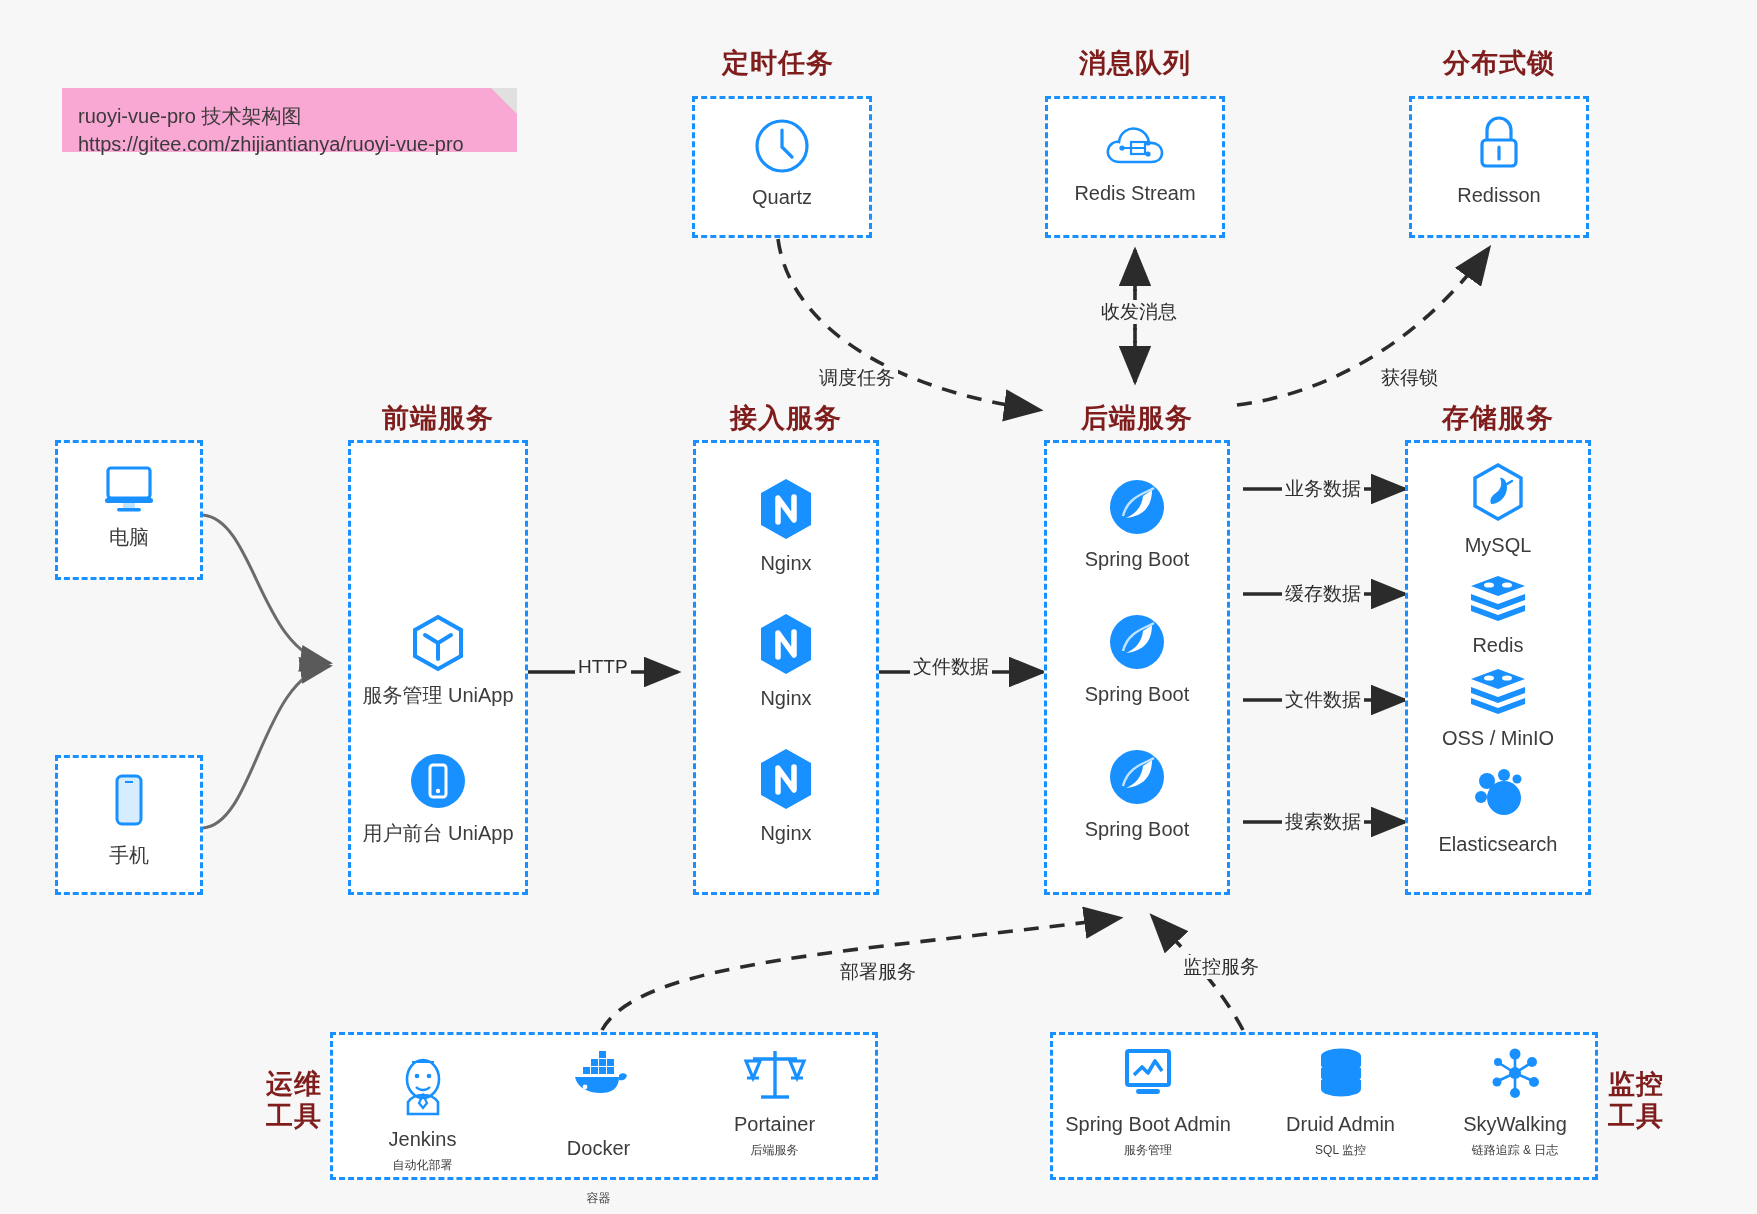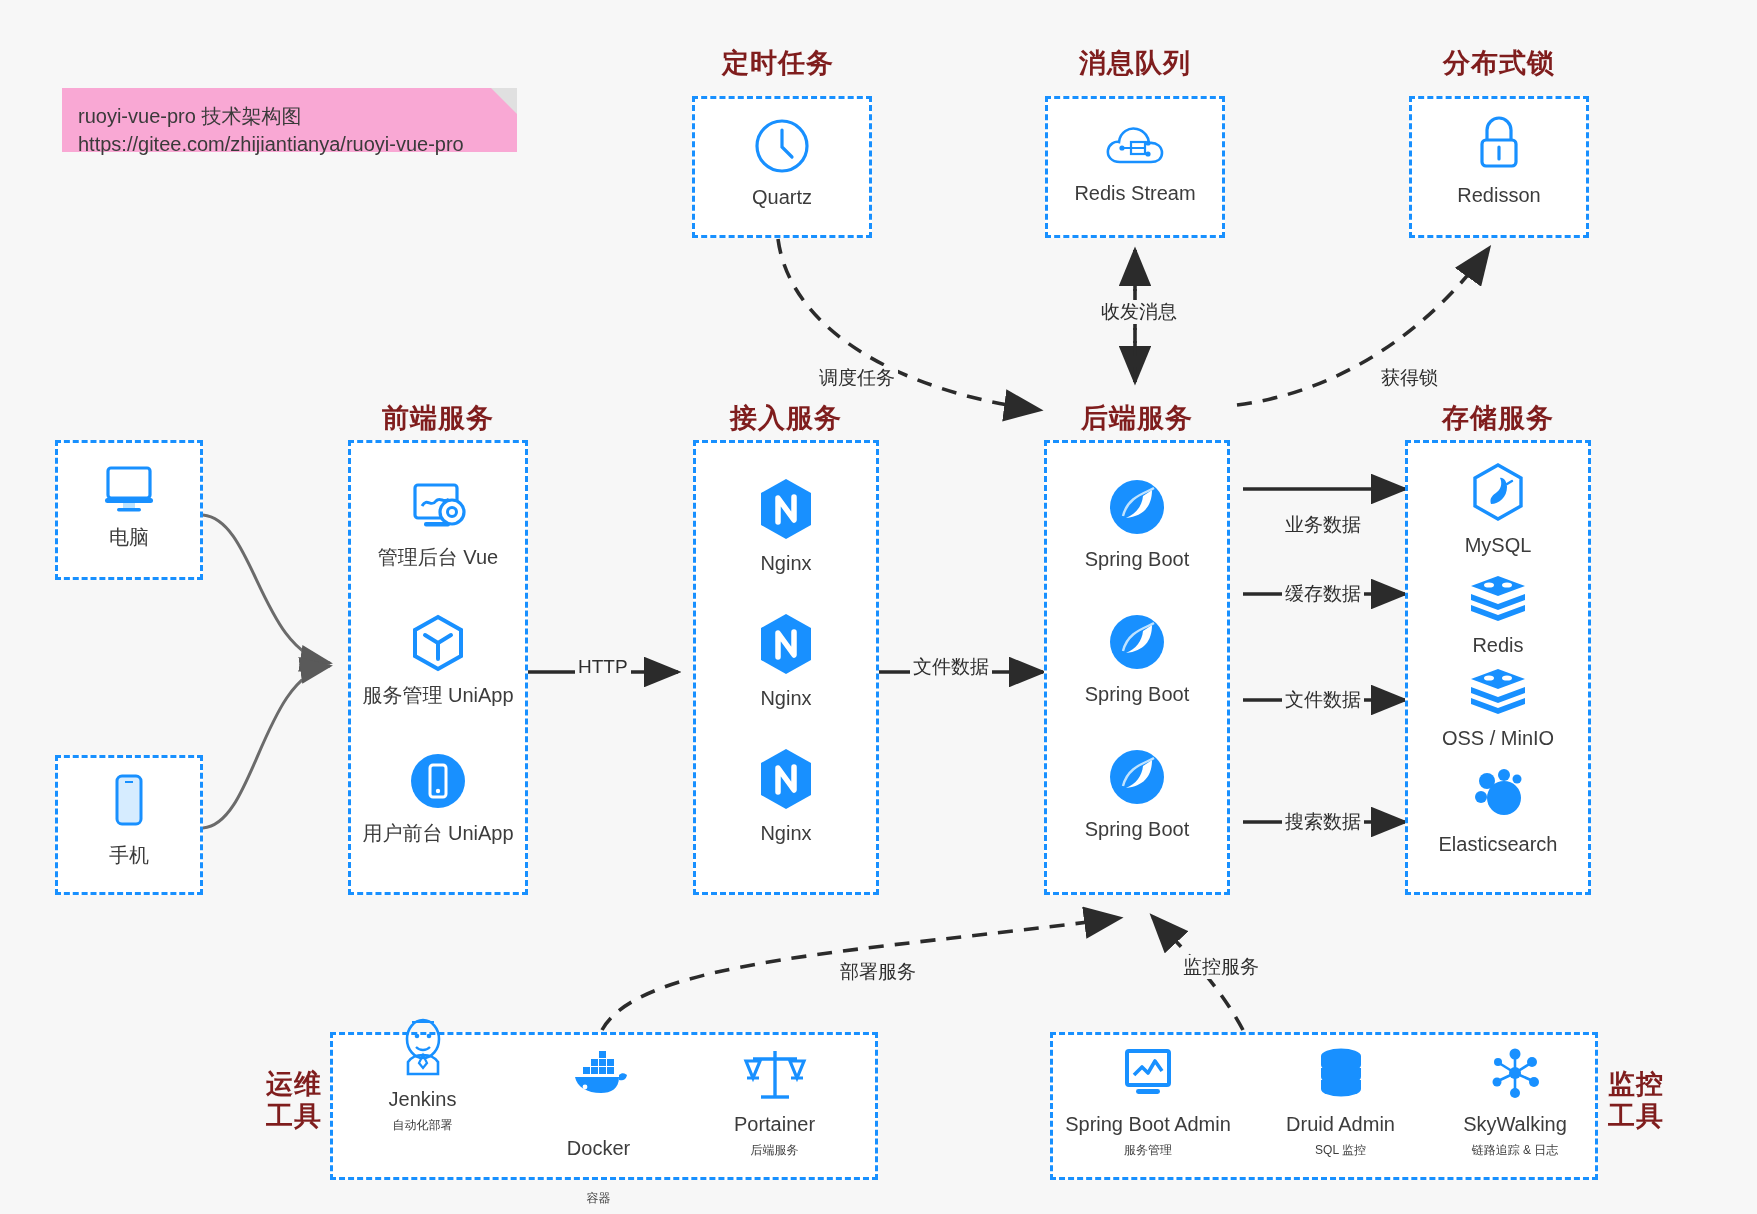--- a/index.html
+++ b/index.html
@@ -168,32 +168,20 @@
         <rect x="11" y="4" width="24" height="48" rx="5" fill="#d6ecff" stroke="#1890ff" stroke-width="3"></rect>
         <line x1="19" y1="10" x2="27" y2="10" stroke="#1890ff" stroke-width="2"></line>
       </svg>
     </div>
     <div class="lbl">手机</div>
   </div>
 
   <div class="gtitle" style="left:348px;top:400px;width:180px;">前端服务</div>
   <div class="gbox" style="left:348px;top:440px;width:180px;height:455px;"></div>
 
-  <div class="node" style="left:348px;top:478px;width:180px;">
-    <div class="ico">
-      <svg width="66" height="58" viewBox="0 0 66 58">
-        <rect x="10" y="7" width="42" height="33" rx="3" fill="#fff" stroke="#1890ff" stroke-width="3.2"></rect>
-        <path d="M17 28 C22 19 26 30 31 23 C35 18 39 26 44 21" fill="none" stroke="#1890ff" stroke-width="3"></path>
-        <rect x="19" y="44" width="26" height="4.5" rx="2" fill="#1890ff"></rect>
-        <circle cx="47" cy="34" r="12" fill="#fff" stroke="#1890ff" stroke-width="3.2"></circle>
-        <circle cx="47" cy="34" r="4.5" fill="#fff" stroke="#1890ff" stroke-width="3"></circle>
-      </svg>
-    </div>
-    <div class="lbl">管理后台 Vue</div>
-  </div>
 
   <div class="node" style="left:348px;top:612px;width:180px;">
     <div class="ico">
       <svg width="62" height="62" viewBox="0 0 62 62">
         <path d="M31 5 L54 18 L54 44 L31 57 L8 44 L8 18 Z" fill="none" stroke="#1890ff" stroke-width="4"></path>
         <path d="M31 31 L31 47 M31 31 L18 23 M31 31 L44 23" fill="none" stroke="#1890ff" stroke-width="4" stroke-linecap="round"></path>
       </svg>
     </div>
     <div class="lbl">服务管理 UniApp</div>
   </div>
@@ -273,21 +261,21 @@
     <div class="ico">
       <svg width="62" height="62" viewBox="0 0 62 62">
         <circle cx="31" cy="31" r="27" fill="#1890ff"></circle>
         <path d="M46 14 C46 30 38 40 20 42 C30 38 36 30 37 20" fill="#fff"></path>
         <path d="M17 40 C22 20 40 17 48 12" fill="none" stroke="#bfe3ff" stroke-width="2.4"></path>
       </svg>
     </div>
     <div class="lbl">Spring Boot</div>
   </div>
 
-  <div class="elabel" style="left:1282px;top:477px;margin-top:36px;">业务数据</div>
+  <div class="elabel" style="left:1282px;top:477px;">业务数据</div>
   <div class="elabel" style="left:1282px;top:582px;">缓存数据</div>
   <div class="elabel" style="left:1282px;top:688px;">文件数据</div>
   <div class="elabel" style="left:1282px;top:810px;">搜索数据</div>
 
   <div class="gtitle" style="left:1405px;top:400px;width:186px;">存储服务</div>
   <div class="gbox" style="left:1405px;top:440px;width:186px;height:455px;"></div>
 
   <div class="node" style="left:1405px;top:572px;width:186px;">
     <div class="ico">
       <svg width="62" height="52" viewBox="0 0 62 52">
@@ -337,21 +325,21 @@
     </div>
     <div class="lbl">Elasticsearch</div>
   </div>
 
   <div class="gtitle side" style="left:258px;top:1068px;width:72px;">
     <div>运维</div>
     <div>工具</div>
   </div>
   <div class="gbox" style="left:330px;top:1032px;width:548px;height:148px;"></div>
 
-  <div class="node" style="left:340px;top:1016px;width:165px;">
+  <div class="node" style="left:340px;top:1056px;width:165px;">
     <div class="ico">
       <svg width="58" height="62" viewBox="0 0 58 62">
         <ellipse cx="29" cy="23" rx="16" ry="19" fill="none" stroke="#1890ff" stroke-width="2.6"></ellipse>
         <circle cx="23" cy="20" r="2.3" fill="#1890ff"></circle>
         <circle cx="35" cy="20" r="2.3" fill="#1890ff"></circle>
         <path d="M22 31 C26 35 32 35 36 31" fill="none" stroke="#1890ff" stroke-width="2.3"></path>
         <path d="M14 46 C18 40 24 39 29 39 C34 39 40 40 44 46 L44 58 L14 58 Z" fill="none" stroke="#1890ff" stroke-width="2.6"></path>
         <path d="M29 39 L25 47 L29 52 L33 47 Z" fill="none" stroke="#1890ff" stroke-width="2.2"></path>
         <line x1="18" y1="6" x2="40" y2="6" stroke="#1890ff" stroke-width="2"></line>
       </svg>

